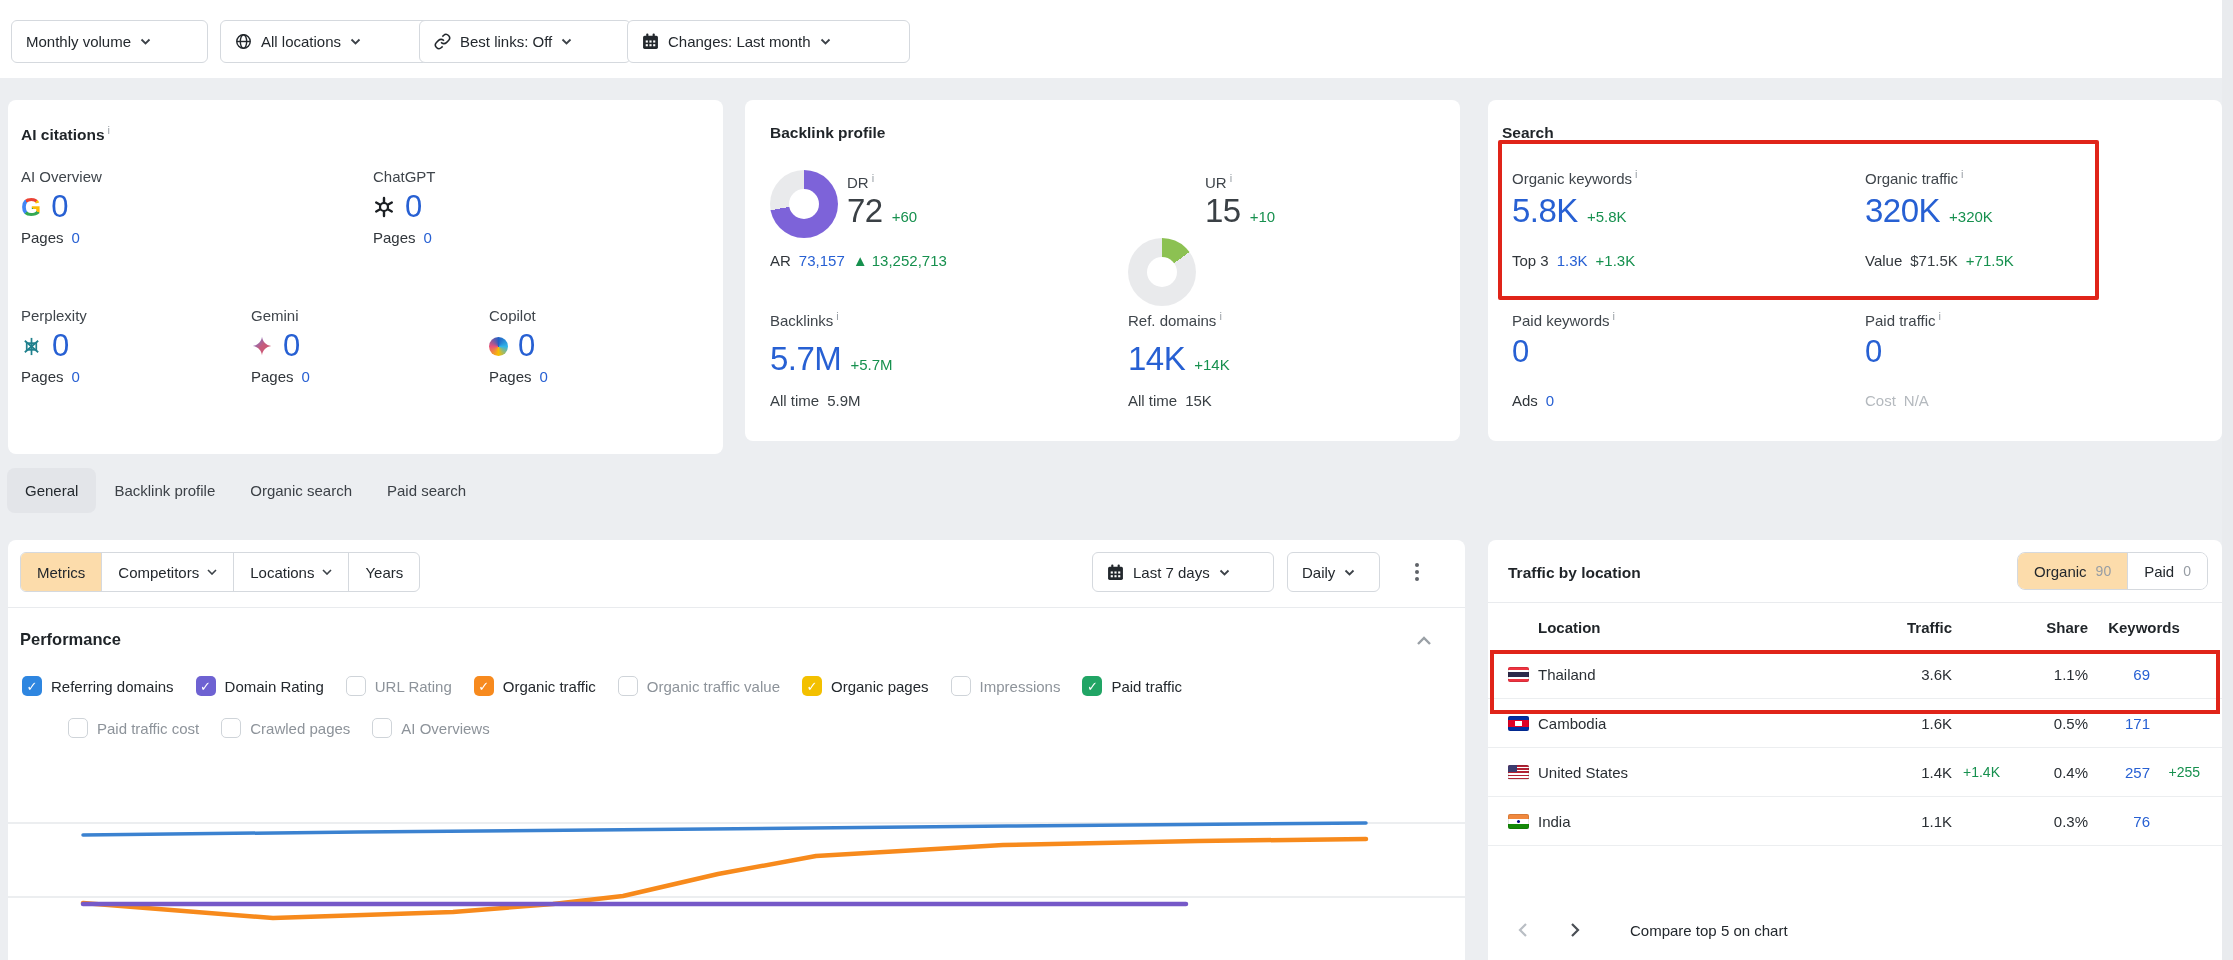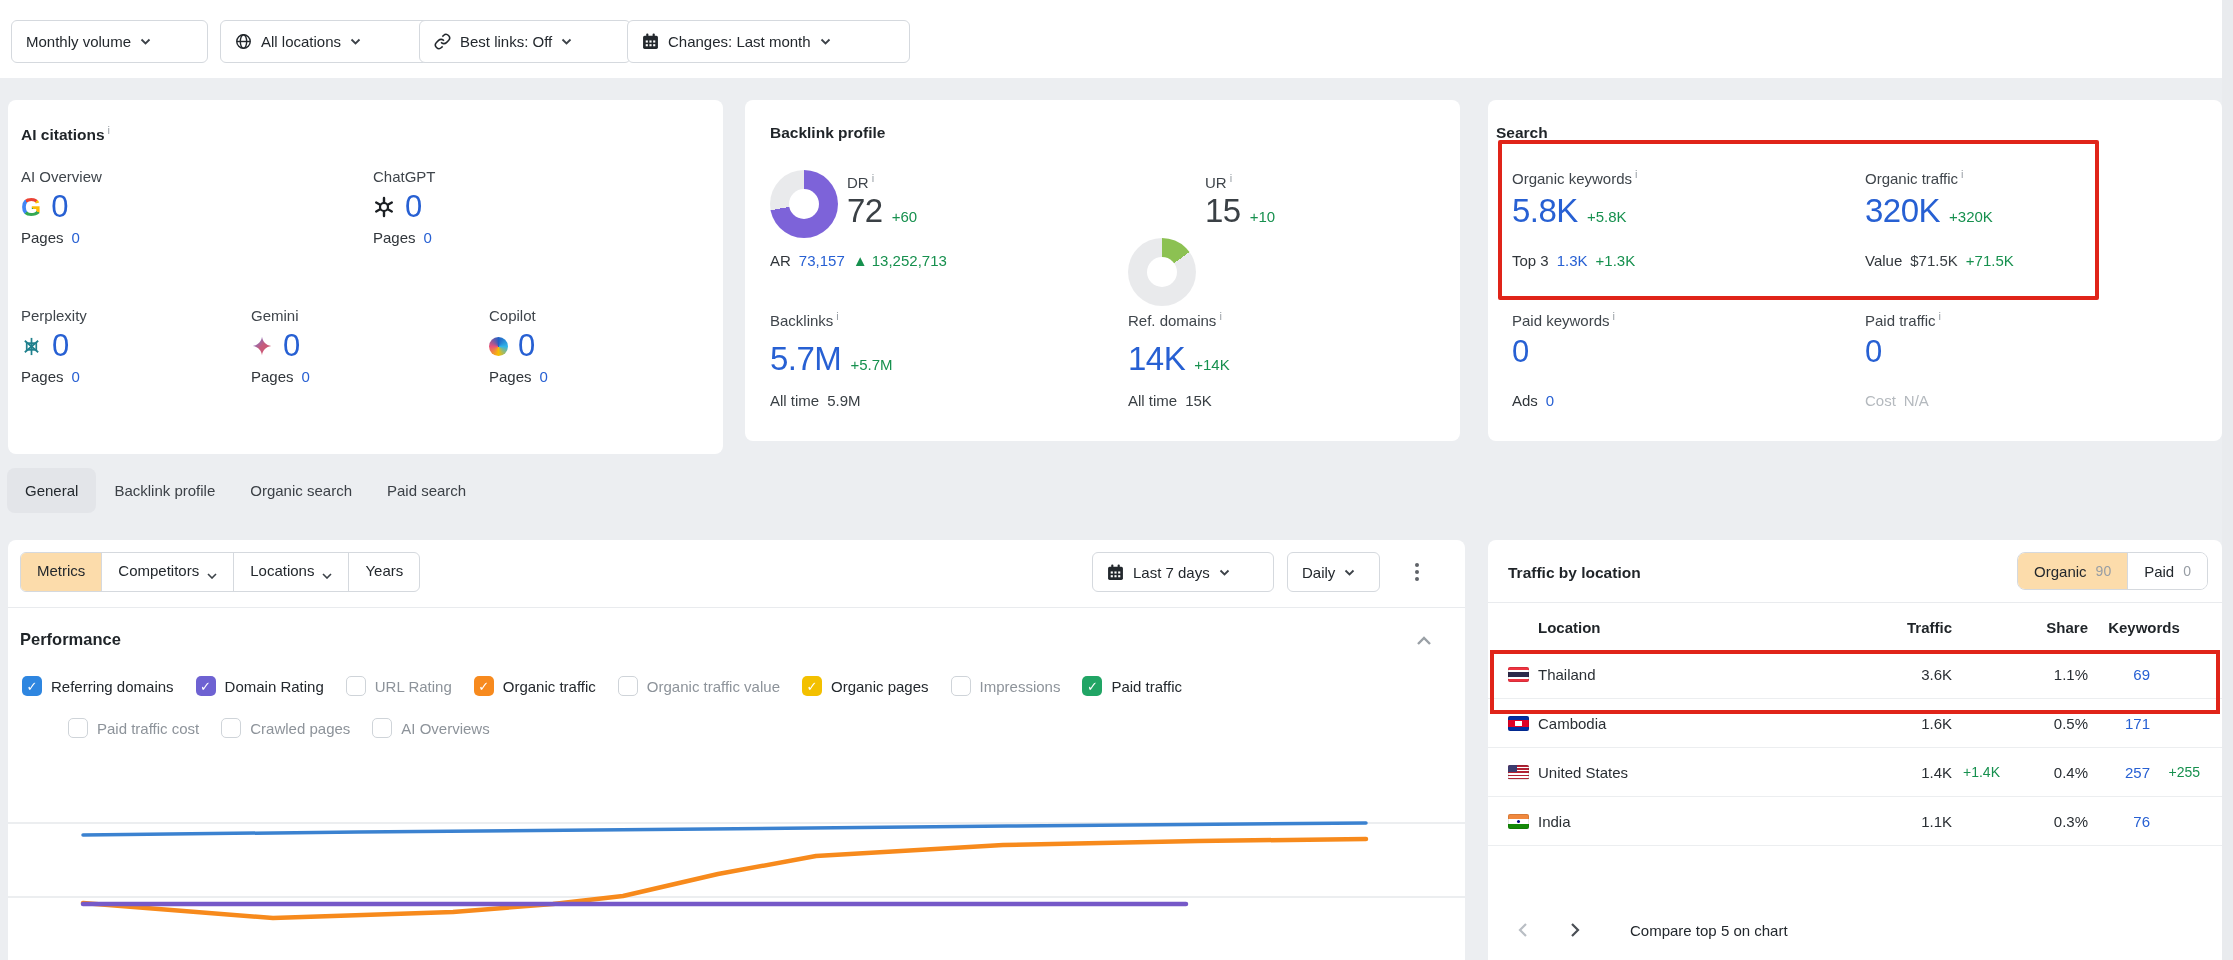--- a/index.html
+++ b/index.html
@@ -45,21 +45,21 @@
   
   .donut{width:68px;height:68px;border-radius:50%;position:relative;}
   .donut::after{content:"";position:absolute;inset:19px;background:#fff;border-radius:50%;}
   
   .tabs{position:absolute;left:7px;top:468px;height:45px;display:flex;align-items:center;gap:35px;}
   .tab{font-size:15px;color:#3c4147;cursor:pointer;}
   .tab.active{background:#e3e5e9;border-radius:8px;height:45px;display:flex;align-items:center;
     padding:0 18px;color:#24292e;margin-right:-17px;}
   
   .seg{display:flex;border:1px solid #d5d9de;border-radius:6px;background:#fff;overflow:hidden;height:40px;box-sizing:border-box;}
-  .seg > div{display:flex;align-items:flex-end;gap:8px;padding:12px 16px;font-size:15px;color:#23282d;
+  .seg > div{display:flex;align-items:center;gap:8px;padding:0 16px;font-size:15px;color:#23282d;
     border-right:1px solid #d5d9de;cursor:pointer;}
   .seg > div:last-child{border-right:none;}
   .seg > div.on{background:#fcdcab;}
   .obtn{position:absolute;height:40px;box-sizing:border-box;border:1px solid #d5d9de;border-radius:6px;
     background:#fff;display:flex;align-items:center;gap:9px;padding:0 14px;font-size:15px;cursor:pointer;}
   .kebab{position:absolute;width:18px;height:24px;display:flex;flex-direction:column;align-items:center;
     justify-content:center;gap:3px;cursor:pointer;}
   .kebab i{width:4px;height:4px;border-radius:50%;background:#5f6368;}
   
   .chkrow{position:absolute;left:14px;display:flex;gap:22px;align-items:center;}
@@ -270,21 +270,21 @@
     <span class="bigblue">14K</span>
     <span class="delta">+14K</span>
   </div>
   <div class="abs subrow" style="left:383px;top:292px;color:#3a4045;">
     <span>All time</span>
       <span>15K</span>
   </div>
 </div>
 
 <div class="card" style="left:1488px;top:100px;width:734px;height:341px;">
-  <div class="abs sec-title" style="left:8px;top:24px;text-align:right;">Search</div>
+  <div class="abs sec-title" style="left:14px;top:24px;text-align:right;">Search</div>
 
   <div class="abs lbl" style="left:24px;top:68px;"><span>Organic keywords</span><sup class="i">i</sup></div>
   <div class="abs valrow" style="left:24px;top:92px;">
     <span class="bigblue">5.8K</span>
     <span class="delta">+5.8K</span>
   </div>
   <div class="abs subrow" style="left:24px;top:152px;">
     <span>Top 3</span>
     <span class="bluelink">1.3K</span>
     <span style="color:#16904e;">+1.3K</span>

